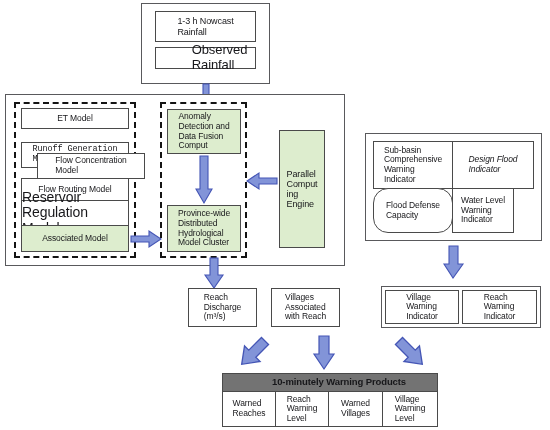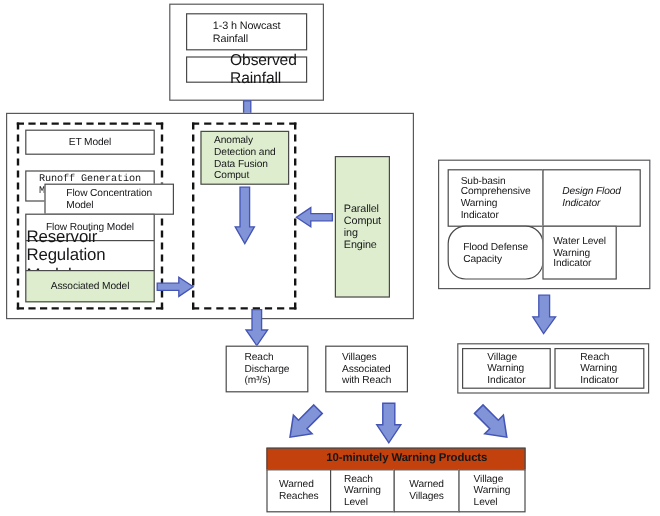--- a/index.html
+++ b/index.html
@@ -37,21 +37,21 @@
     border: 1px solid #59595c;
     background: #ffffff;
   }
   .dashed {
     position: absolute;
     box-sizing: border-box;
     border: 2px dashed #141414;
     background: transparent;
   }
   .green { background: #ddedce; }
-  .yellow { background: #c2410c; padding-left: 18px; }
+  .yellow { background: #737373; padding-left: 18px; }
   .arrow {
     position: absolute;
     display: block;
   }
   .arrow svg { display: block; overflow: visible; }
 </style>
 </head>
 <body>
 
 <div id="canvas">
@@ -96,20 +96,24 @@
 Detection and
 Data Fusion
 Comput</div>
 
   <div class="arrow" style="left:195px; top:156px; width:18px; height:48px;">
     <svg width="18" height="48" viewBox="0 0 18 48">
       <polygon points="5,0 13,0 13,33 17,33 9,47 1,33 5,33" fill="#8294d8" stroke="#4455b5" stroke-width="1.1"></polygon>
     </svg>
   </div>
 
+  <div class="box green" style="left:167px; top:205px; width:74px; height:47px; font-size:8.5px;">Province-wide
+Distributed
+Hydrological
+Model Cluster</div>
 
   <div class="arrow" style="left:247px; top:172px; width:31px; height:18px;">
     <svg width="31" height="18" viewBox="0 0 31 18">
       <polygon points="30,6 12,6 12,1 0,9 12,17 12,12 30,12" fill="#8294d8" stroke="#4455b5" stroke-width="1.1"></polygon>
     </svg>
   </div>
 
   <div class="box green" style="left:279px; top:130px; width:46px; height:118px; font-size:9px;">Parallel
 Comput
 ing

